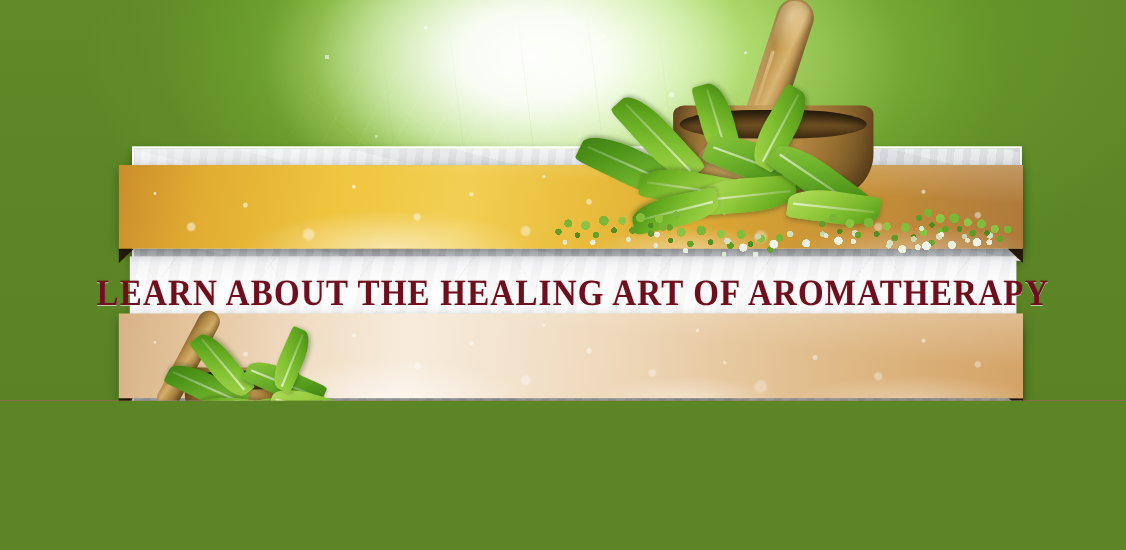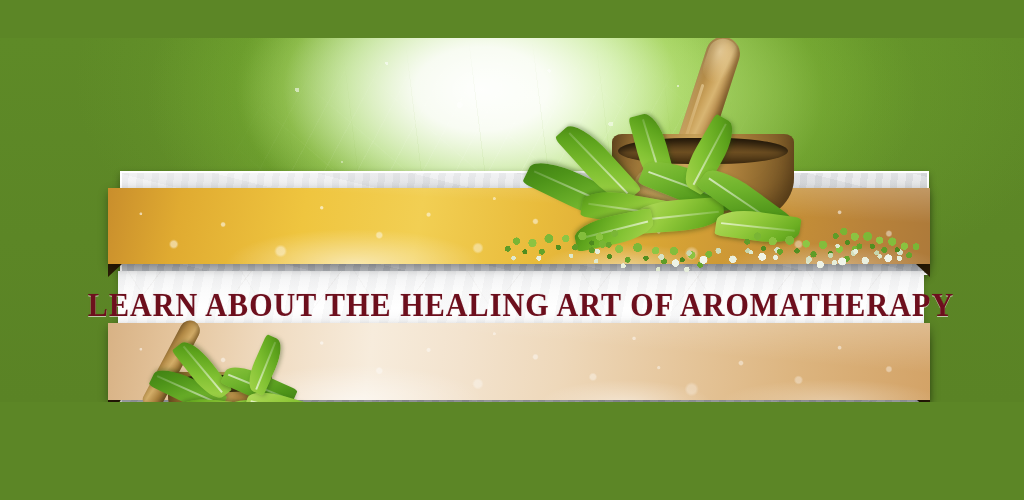--- a/index.html
+++ b/index.html
@@ -6,21 +6,20 @@
   body{
     width:1024px;height:500px;overflow:hidden;
     font-family:"Liberation Serif", serif;
     background:#5c8626;
   }
 
   
   .banner{
     position:relative;width:1024px;height:364px;overflow:hidden;
     background:#ec4899;
-    margin-top:38px;
   }
 
   
   .bg-green{
     position:absolute;inset:0;
     background:
       radial-gradient(ellipse 300px 190px at 47% 14%, rgba(255,255,255,.98) 0%, rgba(255,255,255,.9) 22%, rgba(240,255,225,.55) 46%, rgba(190,232,120,.22) 66%, rgba(140,200,60,0) 82%),
       radial-gradient(ellipse 470px 260px at 52% 16%, rgba(222,247,180,.92) 0%, rgba(186,230,120,.6) 38%, rgba(140,200,60,.22) 62%, rgba(92,134,38,0) 82%),
       radial-gradient(ellipse 640px 330px at 56% 12%, rgba(160,214,80,.70) 0%, rgba(120,176,50,.30) 48%, rgba(92,134,38,0) 78%),
       linear-gradient(180deg,#5e8a27 0%,#5c8626 55%,#5a8325 100%);

